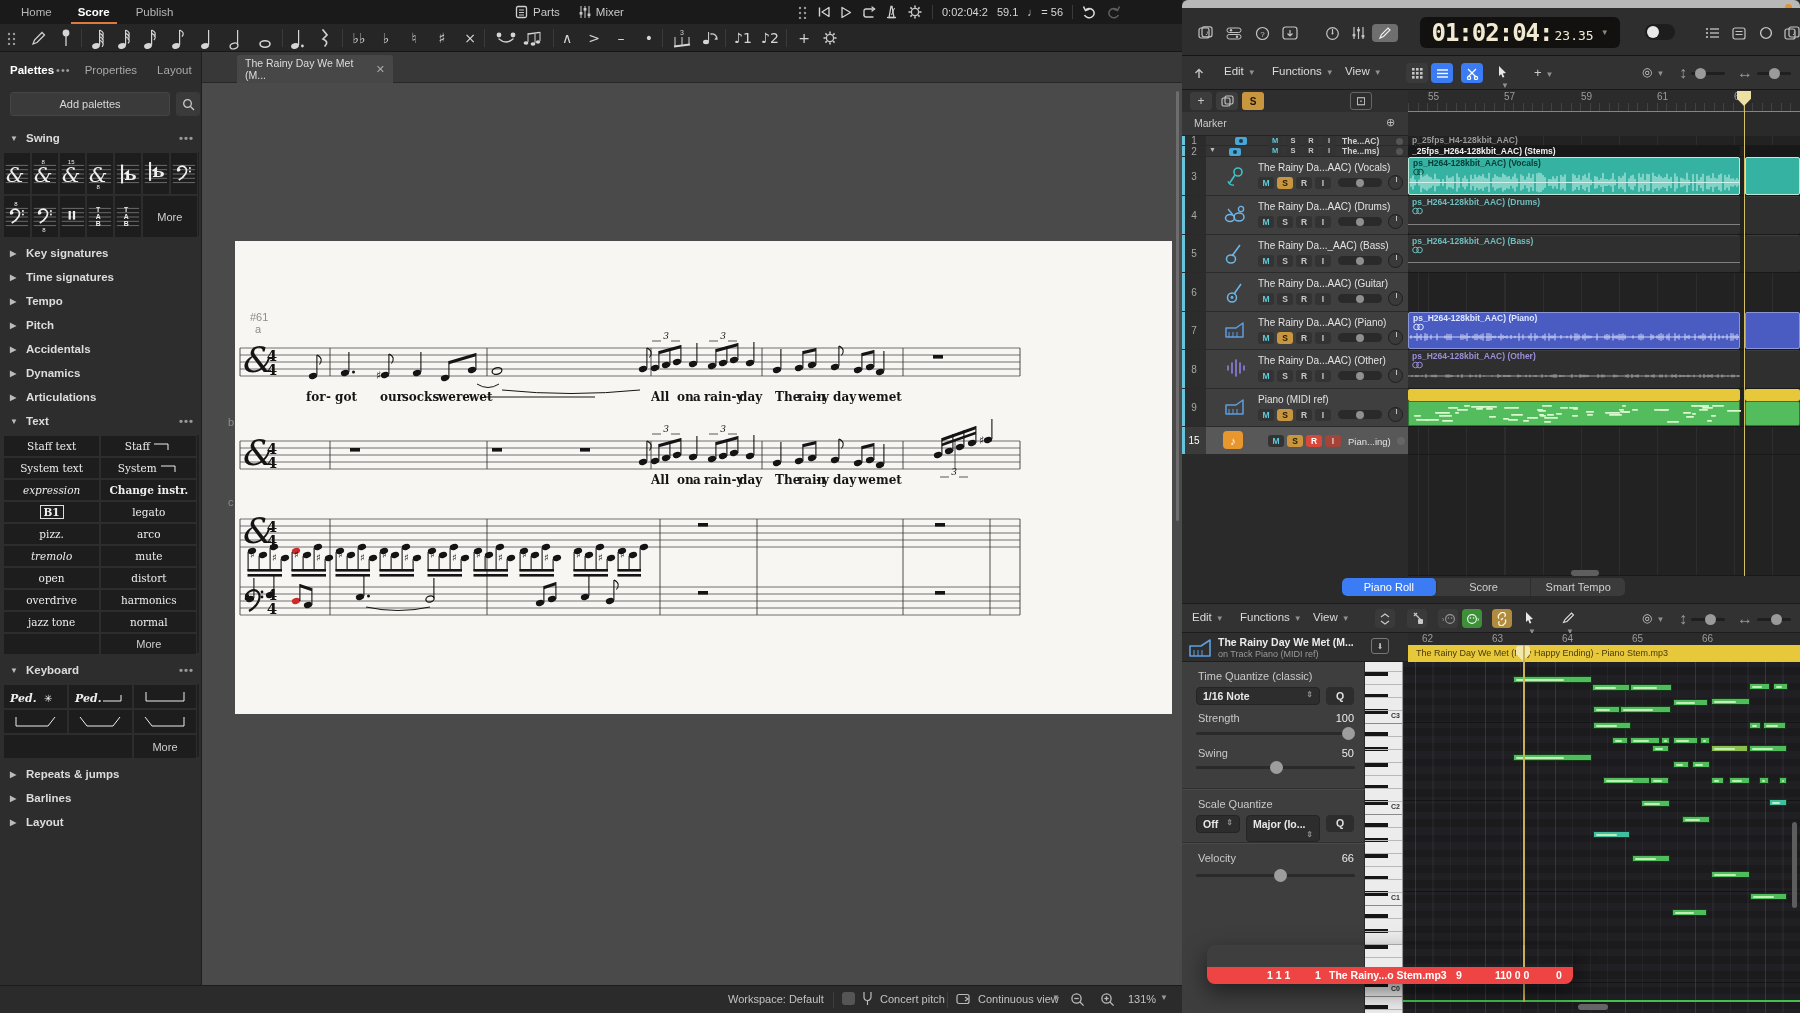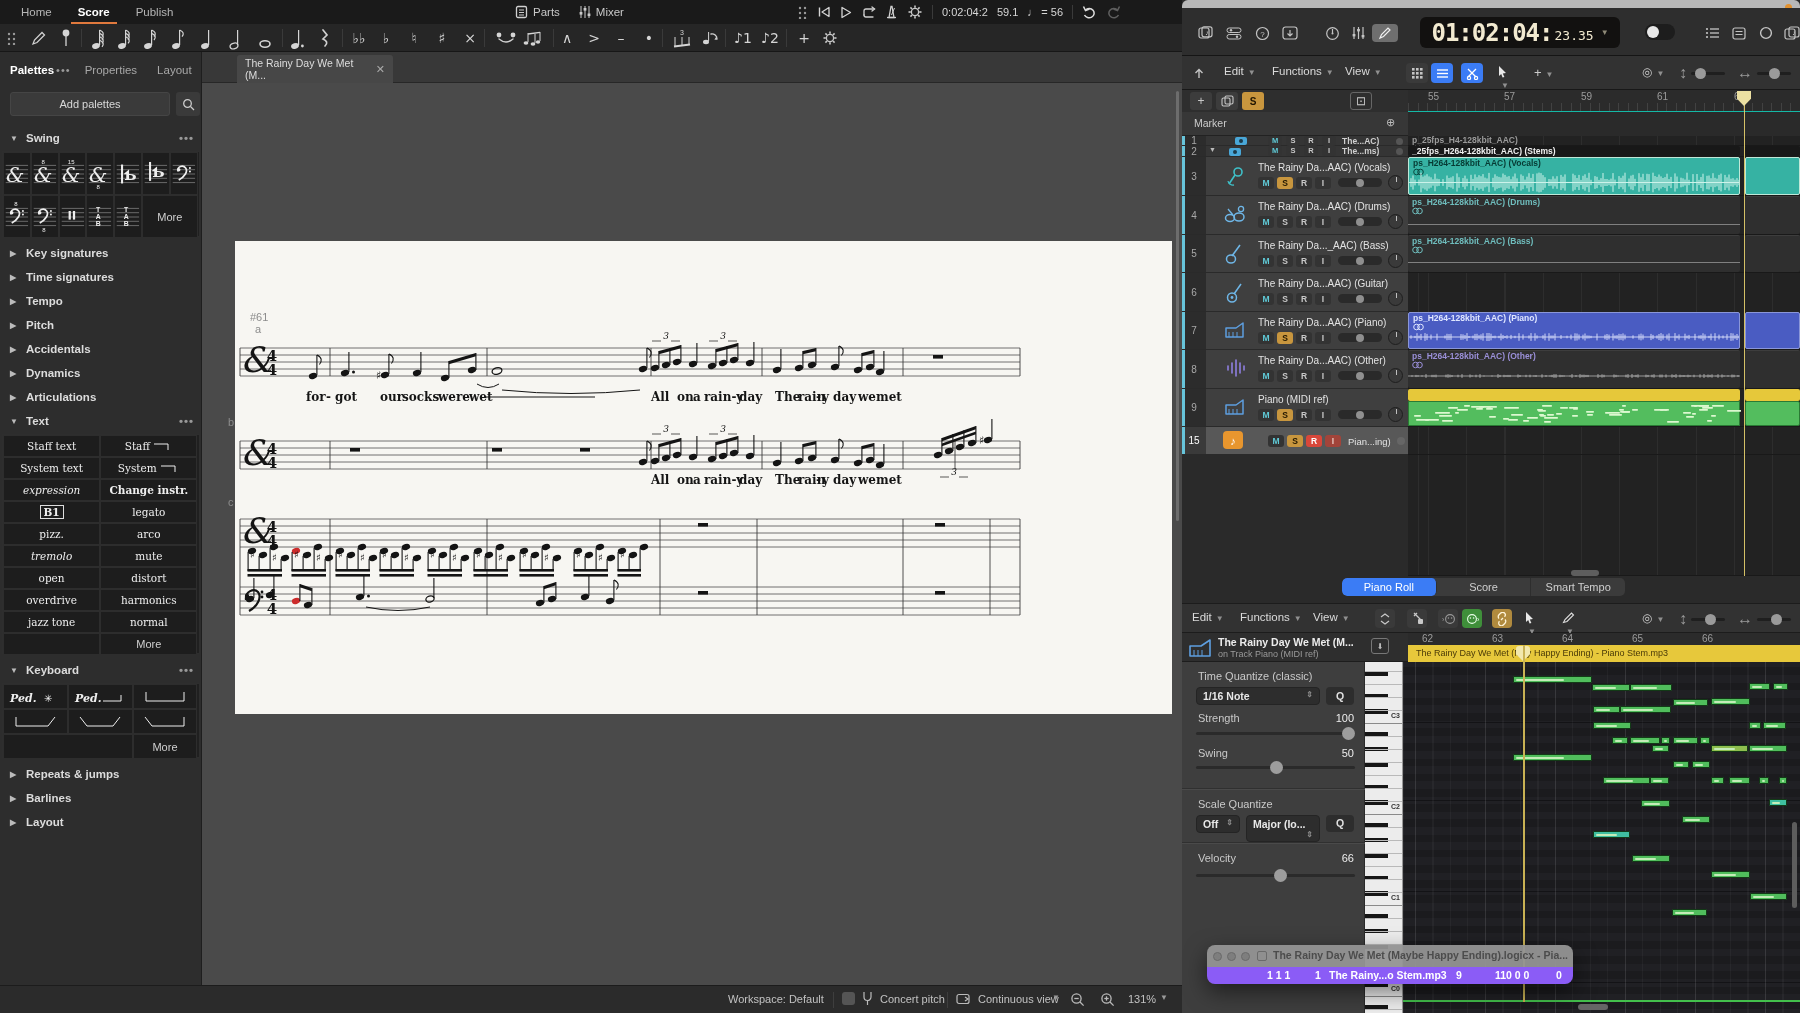--- a/index.html
+++ b/index.html
@@ -163,21 +163,21 @@
   #ed-playhead{position:absolute;left:341px;top:68px;width:1.5px;height:934px;background:#c9b254;max-height:368px}
   #ed-greenline{position:absolute;left:221px;top:423px;width:397px;height:2px;background:#43c04c}
   #ed-vscroll{position:absolute;left:610px;top:245px;width:5px;height:86px;background:#5d5d5d;border-radius:3px}
   #ed-hscroll{position:absolute;left:396px;top:427px;width:30px;height:6px;border-radius:3px;background:#666}
 
   
   #float-win{position:absolute;left:1207px;top:945px;width:366px;height:39px;border-radius:8px;box-shadow:0 8px 22px rgba(0,0,0,.5);overflow:hidden;z-index:50}
   #fw-title{position:absolute;left:0;top:0;width:366px;height:22px;background:rgba(148,148,148,.95)}
   #fw-title .tt{position:absolute;left:66px;top:4px;font-size:10.5px;font-weight:bold;color:#4c4c4c;white-space:nowrap}
   .fw-dot{position:absolute;top:7px;width:9px;height:9px;border-radius:50%;background:#7e7e7e;border:1px solid #6a6a6a}
-  #fw-row{position:absolute;left:0;top:22px;width:366px;height:17px;background:#8b5cf6}
+  #fw-row{position:absolute;left:0;top:22px;width:366px;height:17px;background:#ef4444}
   .fw-v{position:absolute;top:2px;font-size:10.5px;font-weight:bold;color:#fff;white-space:nowrap}
 </style>
 </head>
 <body>
 
 <div id="root">
 
   <section id="ms">
     <header id="ms-menubar">
       <nav id="ms-tabs">
@@ -1893,27 +1893,20 @@
           <div class="note" style="left:269px;top:247px;width:35px"></div>
         </div>
       <div id="ed-greenline"></div>
       <div id="ed-playhead" style="left: 341px; top: 68px; height: 357px;"></div>
       <div id="ed-vscroll"></div>
       <div id="ed-hscroll"></div>
     </div>
   </section>
 
   <div id="float-win">
-    <div id="fw-title">
-      <span class="fw-dot" style="left:6px"></span>
-      <span class="fw-dot" style="left:20px"></span>
-      <span class="fw-dot" style="left:34px"></span>
-      <span style="position:absolute;left:50px;top:6px;width:10px;height:10px;border:1px solid #6a6a6a;border-radius:2px"></span>
-      <span class="tt">The Rainy Day We Met (Maybe Happy Ending).logicx - Pia...</span>
-    </div>
     <div id="fw-row">
         <span class="fw-v" style="left:60px">1 1 1</span>
         <span class="fw-v" style="left:108px">1</span>
         <span class="fw-v" style="left:122px">The Rainy...o Stem.mp3</span>
         <span class="fw-v" style="left:249px">9</span>
         <span class="fw-v" style="left:288px">110 0 0</span>
         <span class="fw-v" style="left:349px">0</span>
       </div>
   </div>
 

